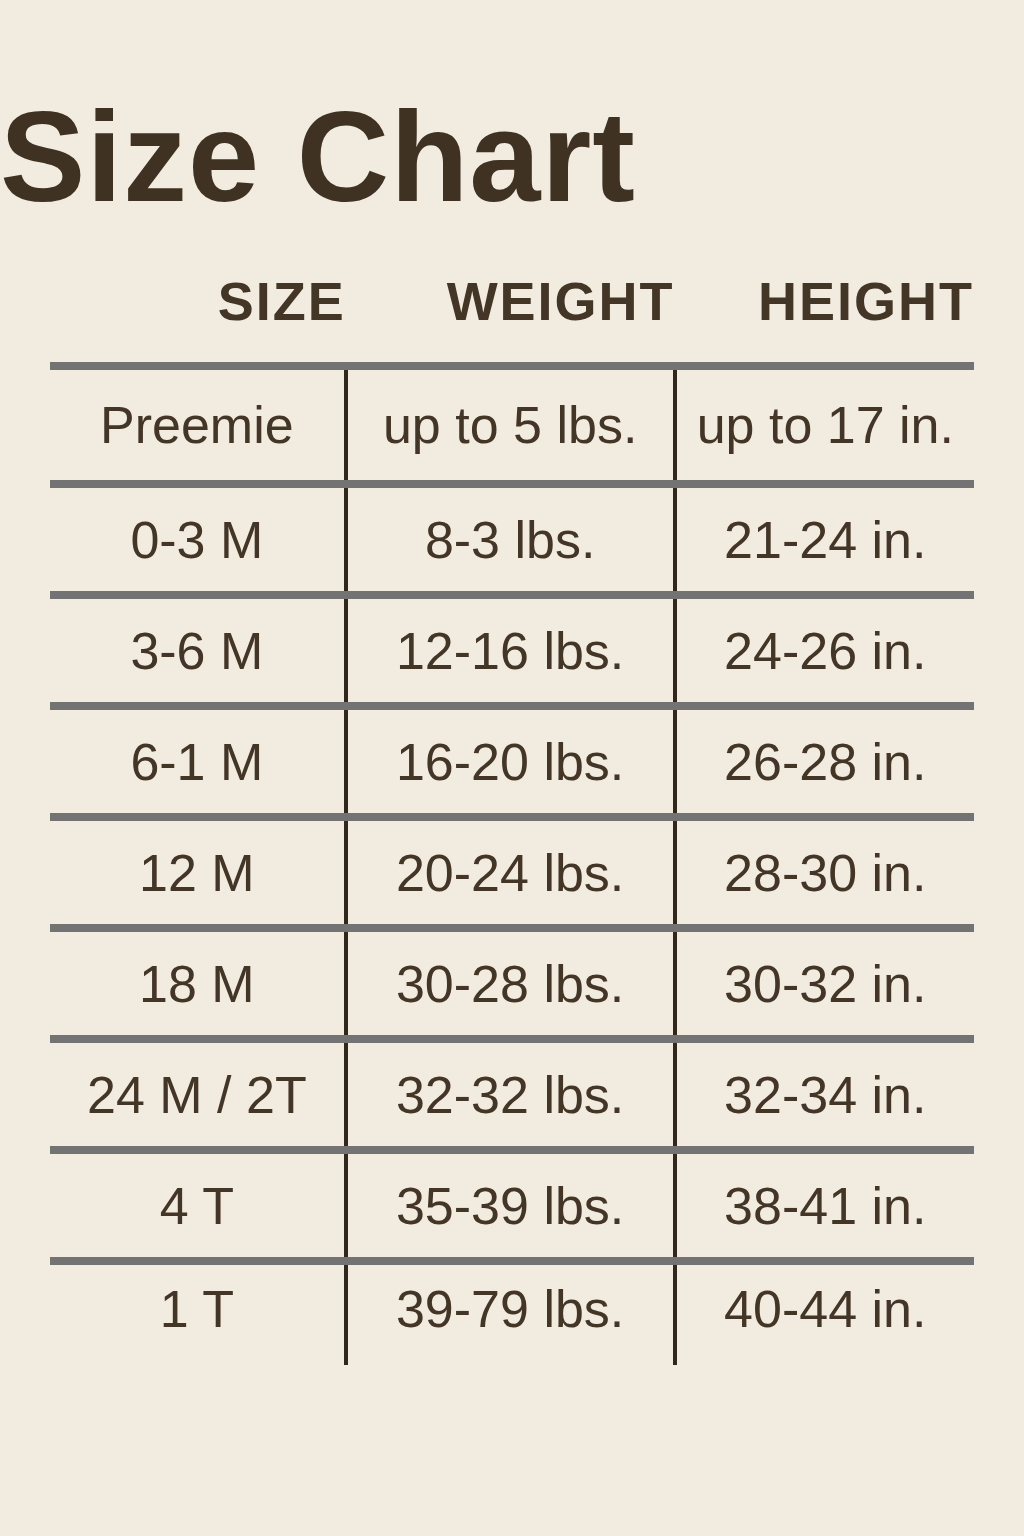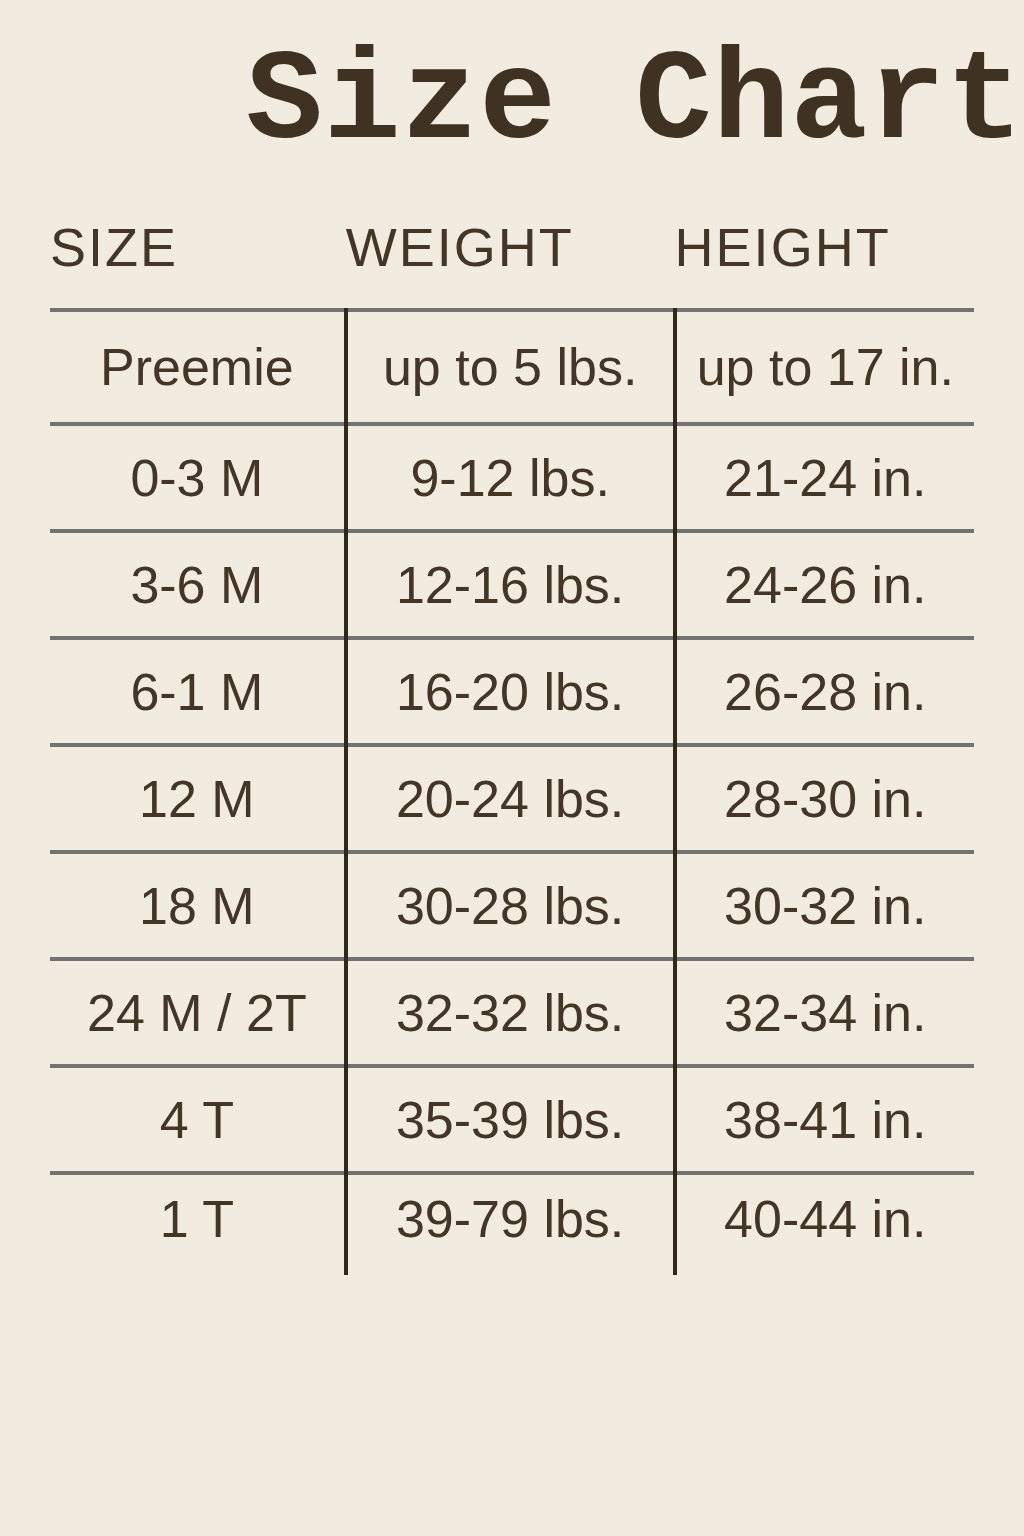--- a/index.html
+++ b/index.html
@@ -10,23 +10,23 @@
     position: relative;
     width: 1024px;
     height: 1536px;
     background: #f2ebdf;
     font-family: "Liberation Sans", sans-serif;
     color: #443627;
     overflow: hidden;
   }
   .title {
     margin: 0;
-    padding-top: 36px;
-    text-align: right;
-    font-family: Liberation Mono, monospace;
+    padding-top: 90px;
+    text-align: left;
+    font-family: Liberation Sans, sans-serif;
     font-weight: 700;
     font-size: 128px;
     line-height: 1.05;
     letter-spacing: 1px;
     color: #3f3222;
   }
   table.size-chart {
     width: 924px;
     margin: 0 auto;
     margin-top: 8px;
@@ -34,27 +34,27 @@
     table-layout: fixed;
   }
   col.c-size   { width: 32%; }
   col.c-weight { width: 35.6%; }
   col.c-height { width: 32.4%; }
   thead th {
     height: 100px;
     vertical-align: bottom;
     padding: 0 0 30px 0;
     font-size: 54px;
-    font-weight: 400;
+    font-weight: 700;
     letter-spacing: 2px;
-    text-align: left;
+    text-align: right;
     color: #443627;
   }
   tbody tr {
-    border-top: 4px solid #737373;
+    border-top: 8px solid #737373;
   }
   tbody td {
     height: 103px;
     text-align: center;
     vertical-align: middle;
     font-size: 52px;
     font-weight: 400;
     color: #443627;
     padding: 0;
   }
@@ -86,21 +86,21 @@
       </tr>
     </thead>
     <tbody>
       <tr>
         <td>Preemie</td>
         <td class="mid">up to 5 lbs.</td>
         <td>up to 17 in.</td>
       </tr>
       <tr>
         <td>0-3 M</td>
-        <td class="mid">9-12 lbs.</td>
+        <td class="mid">8-3 lbs.</td>
         <td>21-24 in.</td>
       </tr>
       <tr>
         <td>3-6 M</td>
         <td class="mid">12-16 lbs.</td>
         <td>24-26 in.</td>
       </tr>
       <tr>
         <td>6-1 M</td>
         <td class="mid">16-20 lbs.</td>

